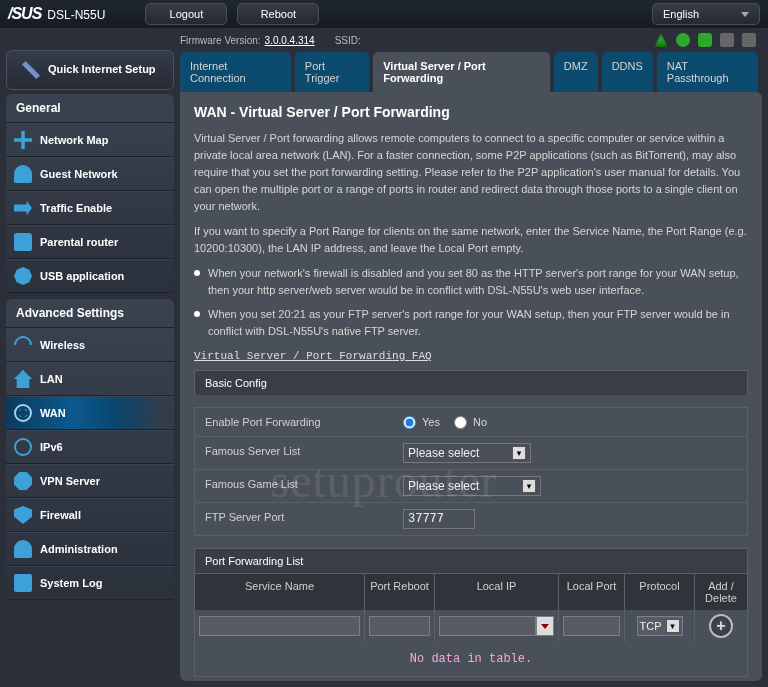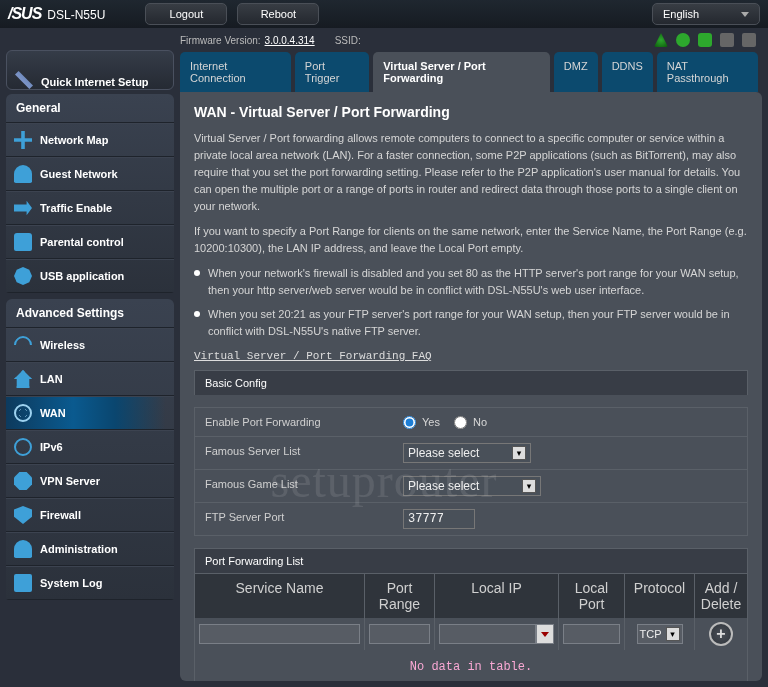--- a/index.html
+++ b/index.html
@@ -25,21 +25,21 @@
 .status-icons { margin-left: auto; display: flex; gap: 8px; padding-right: 12px; align-items: center; }
 .sicon { width:14px; height:14px; border-radius:2px; display:inline-block; }
 
 
 .tabs { margin-left: 180px; display: flex; gap: 4px; padding-right: 10px; }
 .tab { background: #0c4a6e; border-radius: 5px 5px 0 0; padding: 8px 10px; color: #d5d5d5; font-size: 11px; cursor: pointer; }
 .tab.active { background: #4a5059; color: #fff; font-weight: bold; }
 
 
 .sidebar { position: absolute; left: 6px; top: 50px; width: 168px; }
-.side-btn { height: 34px; background: linear-gradient(#353c48,#252a33); border: 1px solid #4a5160; border-radius: 6px; display: flex; align-items: flex-end; gap: 8px; padding: 0 8px; color: #fff; font-size: 11px; margin-bottom: 4px; cursor: pointer; }
+.side-btn { height: 34px; background: linear-gradient(#353c48,#252a33); border: 1px solid #4a5160; border-radius: 6px; display: flex; align-items: center; gap: 8px; padding: 0 15px; color: #fff; font-size: 11px; margin-bottom: 4px; cursor: pointer; }
 .side-section { background: linear-gradient(#3a4250,#2b313b); border-radius: 6px 6px 3px 3px; margin-bottom: 6px; overflow: hidden; }
 .side-head { padding: 7px 10px; font-weight: bold; color: #fff; font-size: 12px; border-bottom: 1px solid #1e232b; }
 .side-item { height: 34px; display: flex; align-items: center; gap: 8px; padding: 0 8px; color: #fff; font-size: 11px; font-weight: bold; border-top: 1px solid #3c4350; border-bottom: 1px solid #1e232b; cursor: pointer; }
 .side-item.active { background: linear-gradient(90deg,#0d3a5d,#0a5a8f 40%,#0a466f 65%,transparent 95%); }
 .sicn { width:18px; height:18px; display:inline-block; }
 
 
 .content { position: absolute; left: 180px; top: 92px; right: 6px; bottom: 6px; background: #4a5059; border-radius: 0 6px 6px 6px; padding: 12px 14px; overflow: auto; }
 .page-title { color: #fff; font-size: 14px; font-weight: bold; margin-bottom: 10px; }
 .intro { color: #d6d6d6; font-size: 11px; line-height: 1.55; margin-bottom: 8px; }
@@ -56,21 +56,21 @@
 .fcell-r { flex:1; padding: 6px 8px; display:flex; align-items:center; gap:6px; }
 input[type=radio] { accent-color:#1c7ed6; }
 .radio-lbl { color:#d7d7d7; margin-right:8px; }
 .selbox, .txtbox { background:#495059; border:1px solid #777; color:#eee; font-family:"Courier New",monospace; font-size:12px; height:20px; padding:1px 4px; }
 .selbox { display:inline-flex; align-items:center; justify-content:space-between; gap:4px; min-width:128px; cursor:pointer; }
 .selbox .arrow, .thead-sel .arrow, .sel-small .arrow { background:#ddd;color:#000;width:14px;height:14px;display:inline-flex;align-items:center;justify-content:center;font-size:9px;border:1px solid #555; }
 .txtbox { width:72px; }
 
 .tbl { border:1px solid #5a6068; margin-top:12px; }
 .tbl-head { background:#383d46; color:#fff; padding:6px 10px; font-size:11px; border-bottom:1px solid #5a6068; }
-.thead-row { display:flex; background:#2f343b; color:#d0d0d0; font-size:14px; }
+.thead-row { display:flex; background:#2f343b; color:#d0d0d0; font-size:11px; }
 .thead-row > div { padding:6px 4px; text-align:center; border-right:1px solid #5a6068; }
 .thead-row > div:last-child { border-right:none; }
 .col-svc { width:170px; }
 .col-pr { width:70px; }
 .col-lip { width:124px; }
 .col-lport { width:66px; }
 .col-proto { width:70px; }
 .col-ad { flex:1; }
 .trow { display:flex; }
 .trow > div { padding:4px; text-align:center; border-right:1px solid #5a6068; display:flex; align-items:center; justify-content:center; }
@@ -136,21 +136,21 @@
     <div class="side-item">
         <span class="sicn" style="background:#3ea0d8;border-radius:50% 50% 10% 10%;"></span>
         <span>Guest Network</span>
       </div>
     <div class="side-item">
         <span class="sicn" style="background:#3ea0d8;clip-path:polygon(0 30%,70% 30%,70% 10%,100% 50%,70% 90%,70% 70%,0 70%);"></span>
         <span>Traffic Enable</span>
       </div>
     <div class="side-item">
         <span class="sicn" style="background:#3ea0d8;border-radius:3px 3px 2px 2px;"></span>
-        <span>Parental control</span>
+        <span>Parental router</span>
       </div>
     <div class="side-item">
         <span class="sicn" style="background:#3ea0d8;clip-path:polygon(15% 15%,50% 0,85% 15%,100% 50%,85% 85%,50% 100%,15% 85%,0 50%);"></span>
         <span>USB application</span>
       </div>
   </div>
 
   <div class="side-section">
     <div class="side-head">Advanced Settings</div>
     <div class="side-item">
@@ -249,21 +249,21 @@
         <input class="txtbox" value="37777" style="">
       </div>
     </div>
   </div>
 
   
   <div class="tbl">
     <div class="tbl-head">Port Forwarding List</div>
     <div class="thead-row">
       <div class="col-svc">Service Name</div>
-      <div class="col-pr">Port Range</div>
+      <div class="col-pr">Port Reboot</div>
       <div class="col-lip">Local IP</div>
       <div class="col-lport">Local Port</div>
       <div class="col-proto">Protocol</div>
       <div class="col-ad">Add / Delete</div>
     </div>
     <div class="trow">
       <div class="col-svc">
           <input class="inp" style="">
         </div>
       <div class="col-pr">

